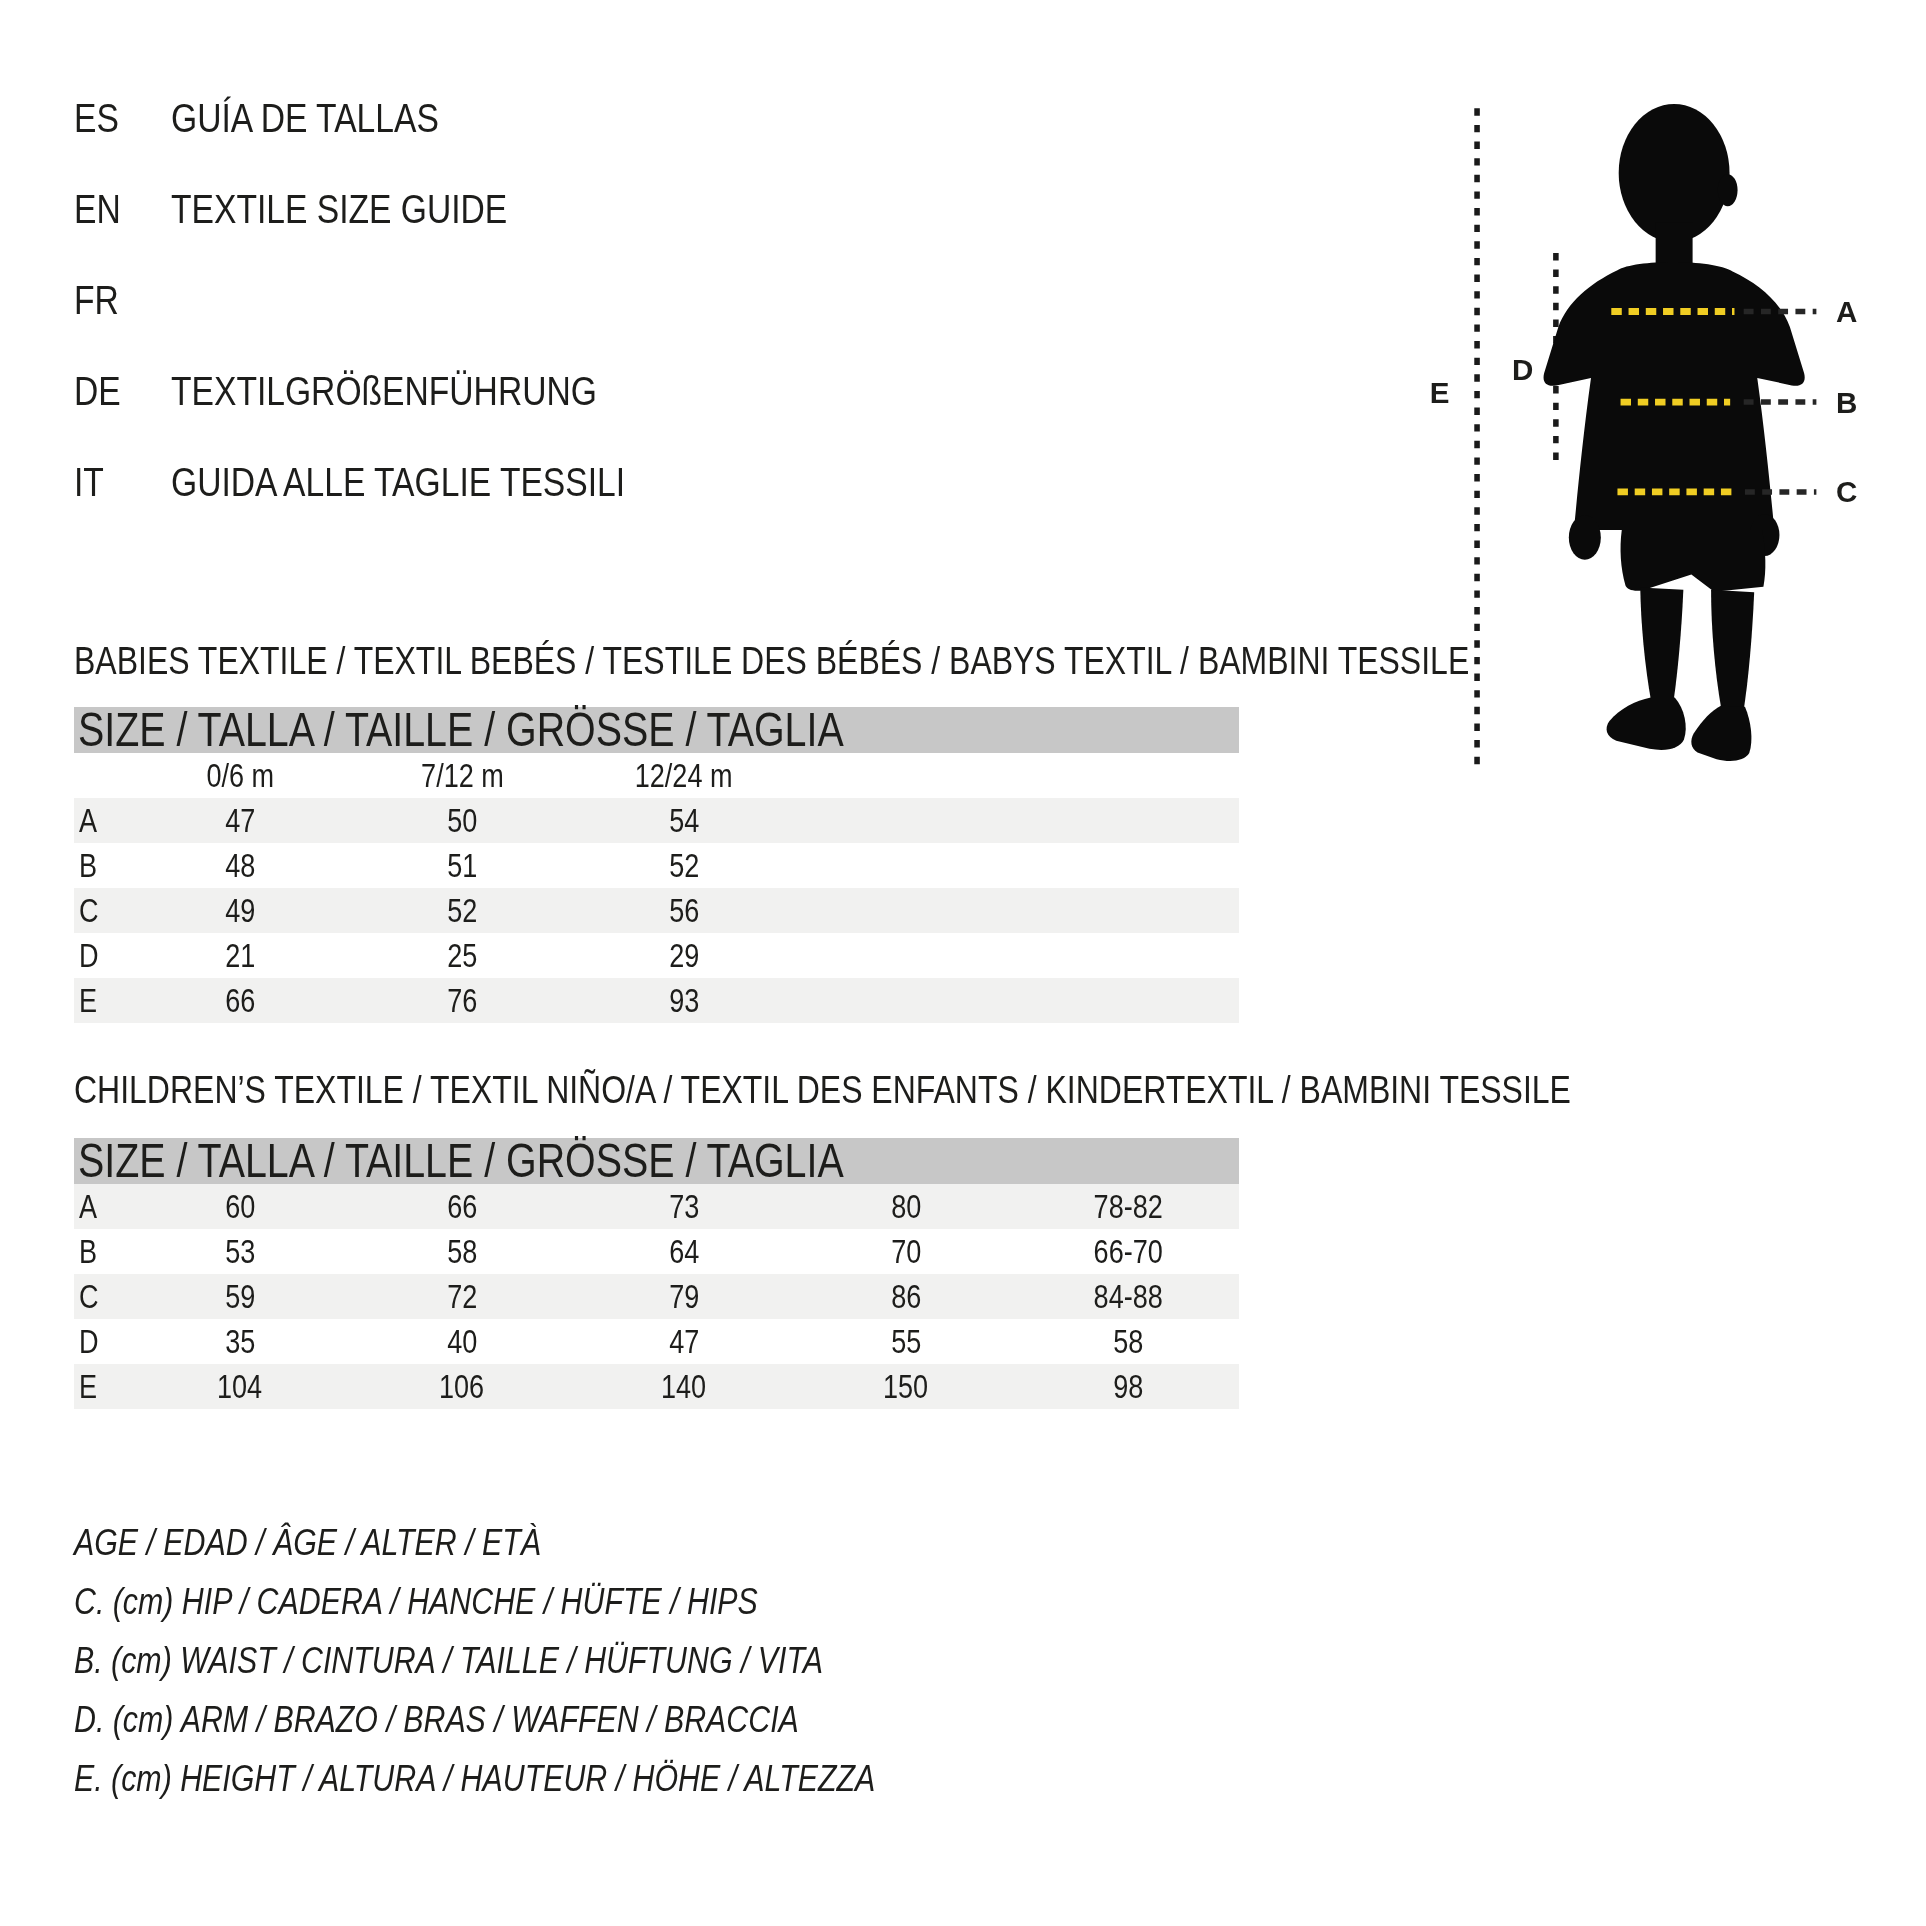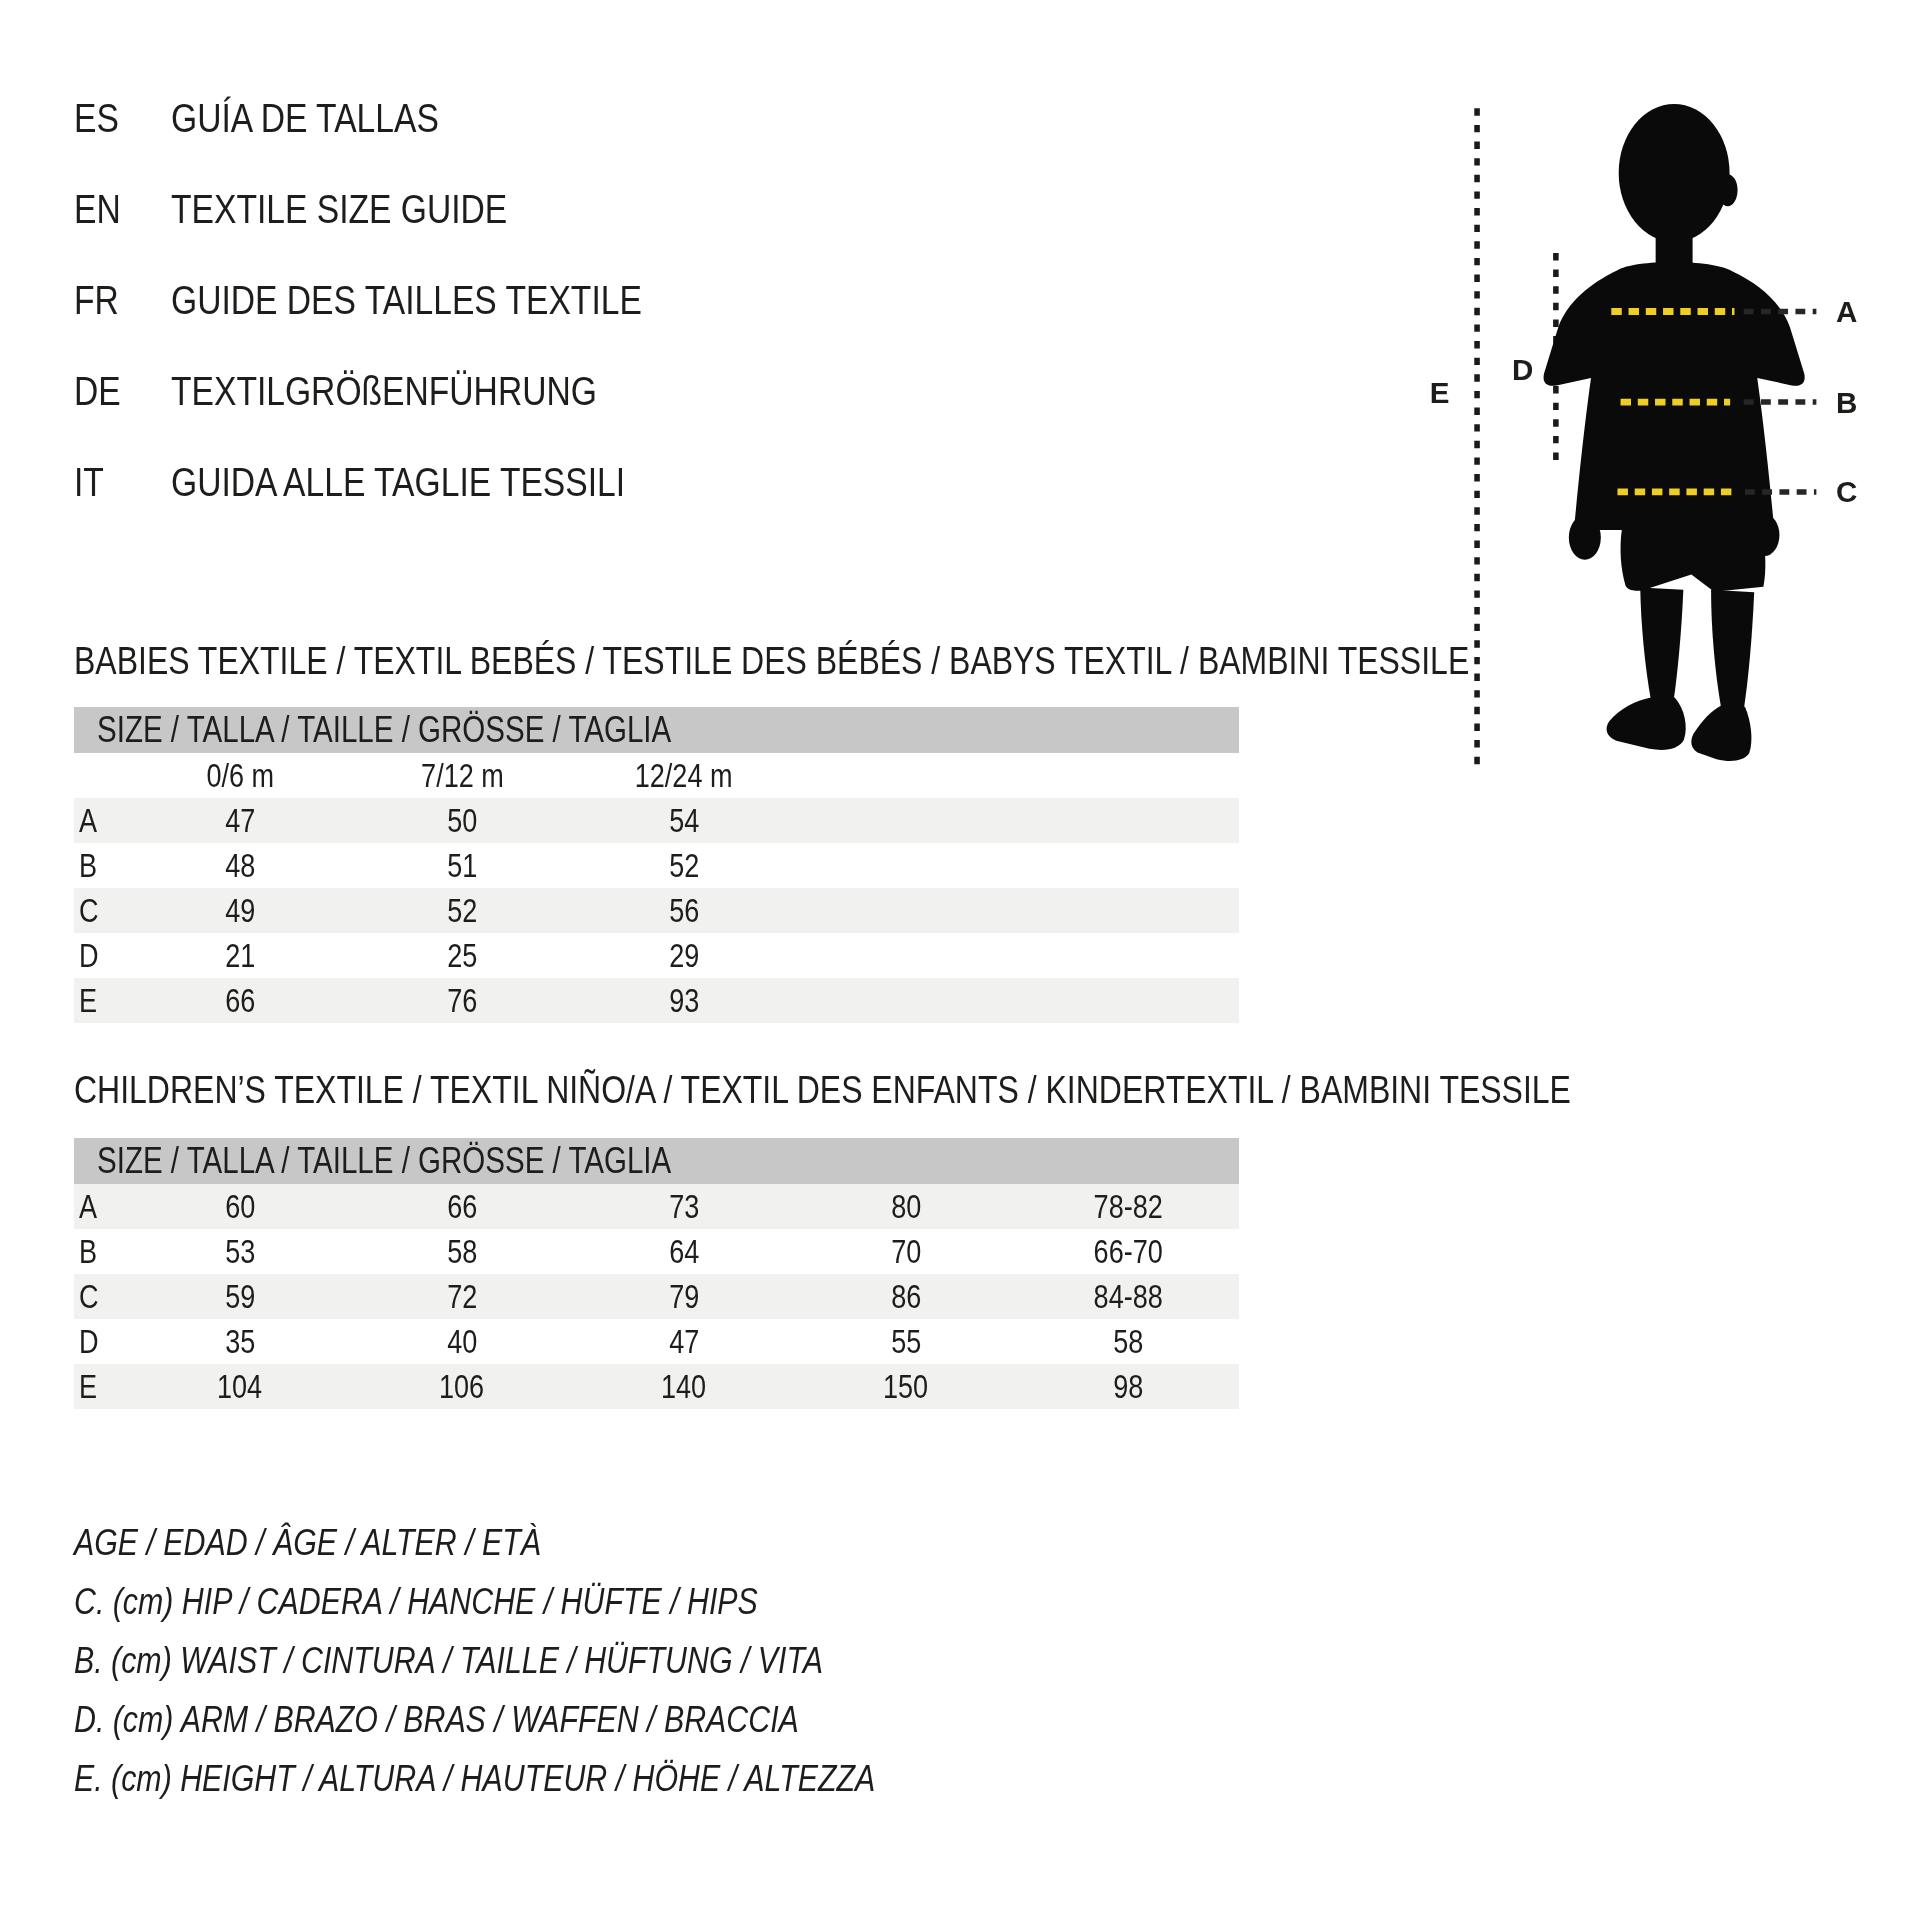--- a/index.html
+++ b/index.html
@@ -20,21 +20,21 @@
 
   
   .section-title{margin:0;font-size:39px;font-weight:400;line-height:1;display:flex;align-items:flex-start;height:48px;left:74px;}
   .babies-title{top:641px;}
   .children-title{top:1070px;}
 
   
   .size-table{left:74px;width:1165px;}
   .babies-table{top:707px;}
   .children-table{top:1138px;}
-  .bar{height:46px;background:#c7c7c7;display:flex;align-items:center;padding-left:23px;box-sizing:border-box;font-size:36px;line-height:1;}
+  .bar{height:46px;background:#c7c7c7;display:flex;align-items:center;padding-left:4px;box-sizing:border-box;font-size:48px;line-height:1;}
   .trow{display:flex;height:45px;align-items:center;font-size:33px;line-height:1;}
   .trow.stripe{background:#f1f1f0;}
   .cell-label{width:55px;flex:0 0 55px;padding-left:5px;box-sizing:border-box;text-align:left;}
   .cell{width:222px;flex:0 0 222px;text-align:center;}
 
   
   .legend{left:74px;top:1513px;}
   .legend-line{height:59px;display:flex;align-items:center;font-size:37px;line-height:1;font-style:italic;}
 
   
@@ -52,21 +52,20 @@
   <div class="lang-row">
     <span class="lang-code"><span class="cond left">ES</span></span>
     <span class="lang-title"><span class="cond left">GUÍA DE TALLAS</span></span>
   </div>
   <div class="lang-row">
     <span class="lang-code"><span class="cond left">EN</span></span>
     <span class="lang-title"><span class="cond left">TEXTILE SIZE GUIDE</span></span>
   </div>
   <div class="lang-row">
     <span class="lang-code"><span class="cond left">FR</span></span>
-    <span class="lang-title"><span class="cond left">GUIDE DES TAILLES TEXTILE</span></span>
   </div>
   <div class="lang-row">
     <span class="lang-code"><span class="cond left">DE</span></span>
     <span class="lang-title"><span class="cond left">TEXTILGRÖßENFÜHRUNG</span></span>
   </div>
   <div class="lang-row">
     <span class="lang-code"><span class="cond left">IT</span></span>
     <span class="lang-title"><span class="cond left">GUIDA ALLE TAGLIE TESSILI</span></span>
   </div>
 </section>

